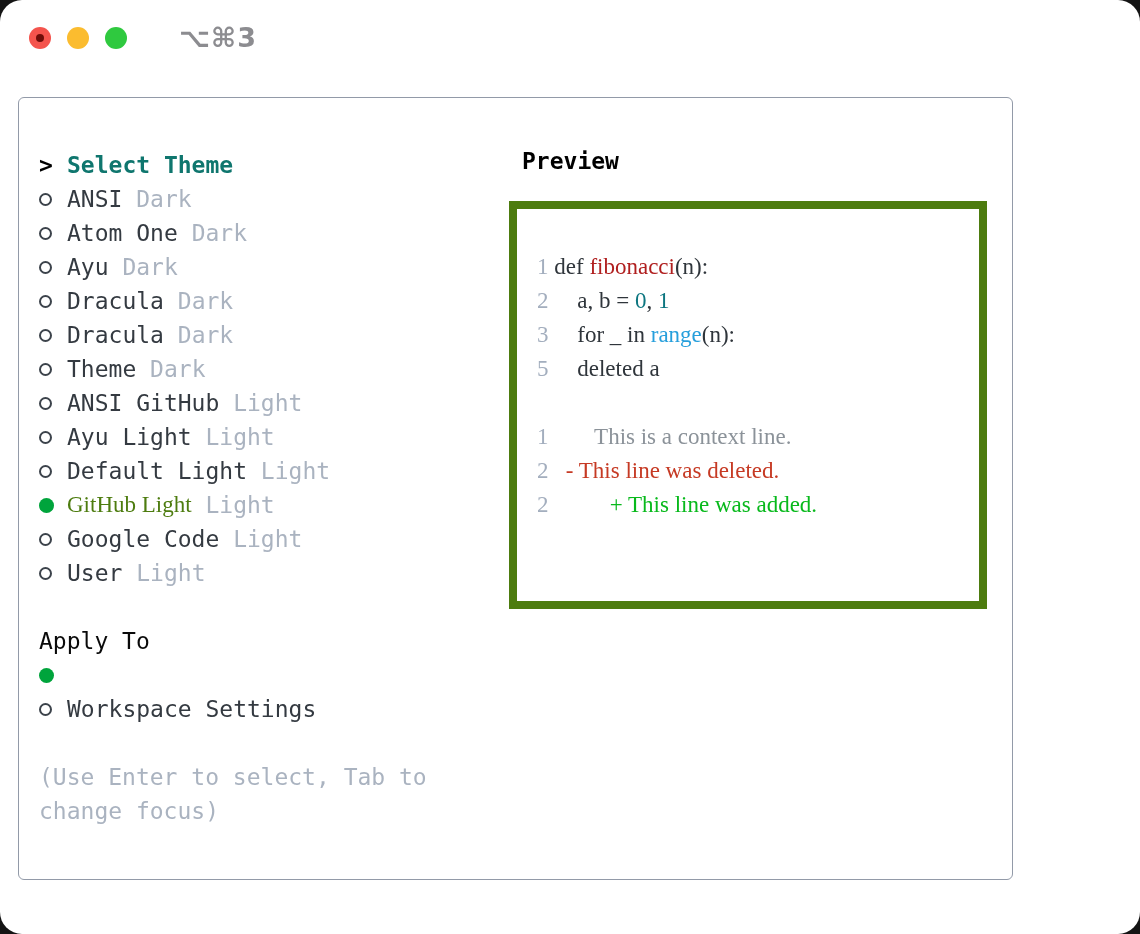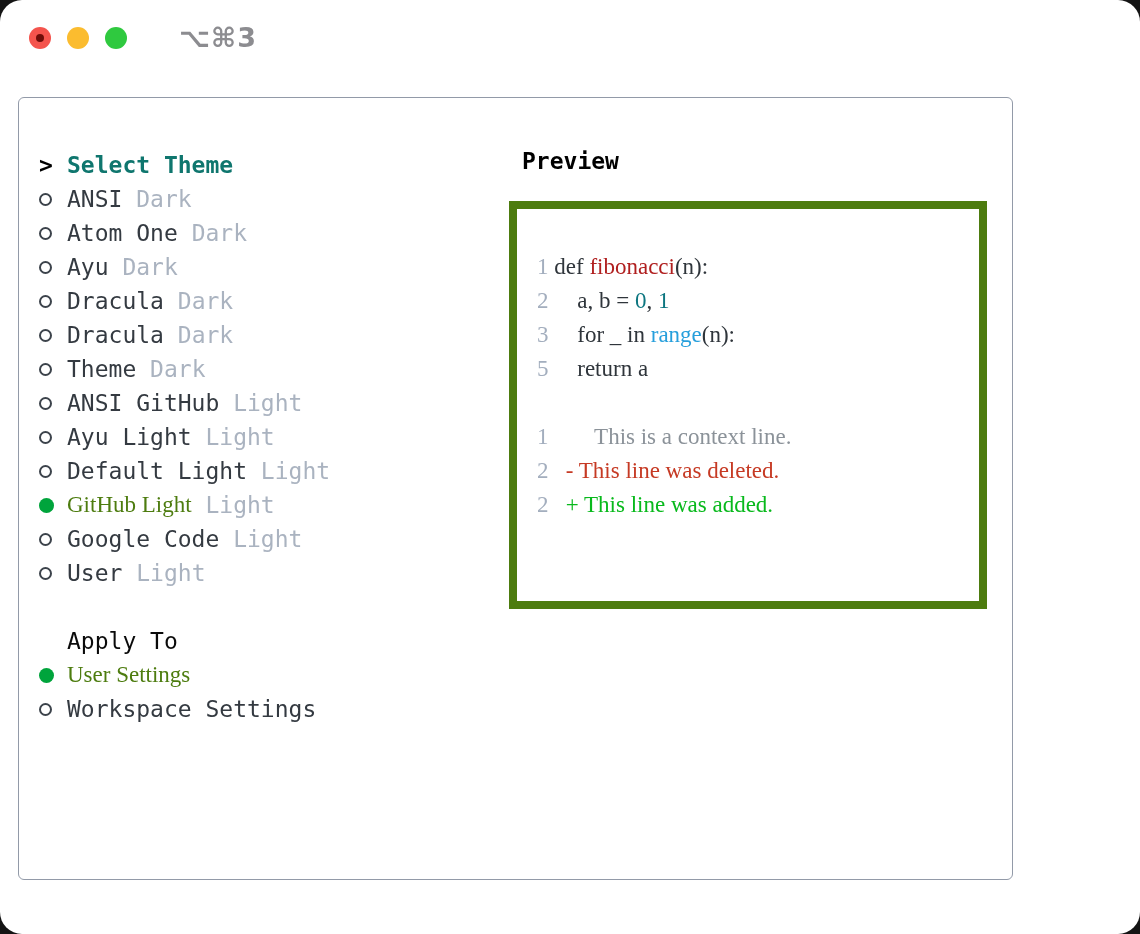--- a/index.html
+++ b/index.html
@@ -30,40 +30,40 @@
   .left-col { position:absolute; left:20px; top:50px; width:450px; }
   .row { display:flex; align-items:center; height:34px; white-space:pre; font-size:23px; }
   .bullet-col { width:28px; display:flex; align-items:center; }
   .ring { width:13px; height:13px; border:2px solid #3c434b; border-radius:50%; }
   .ring.sel { width:15px; height:15px; border:none; background:#00a43c; }
   .prompt { width:28px; font-weight:bold; color:#000; }
   .hdr { font-weight:bold; color:#0f766e; }
   .item-name { color:#343a41; }
   .item-name.green { color:#4d7c0f;font-family:Liberation Serif, serif; }
   .suffix { color:#aab3c0; }
-  .apply-hdr { color:#0a0a0a; margin-left:28px; }
+  .apply-hdr { color:#0a0a0a; }
   .gap { height:34px; }
   .hint { margin-top:34px; width:435px; font-size:23px; line-height:34px; color:#aab3c0; white-space:normal; }
 
   
   .right-col { position:absolute; left:485px; top:50px; }
   .preview-title { height:34px; font-size:23px; font-weight:bold; color:#000; margin-left:18px; }
   .preview-box {
     margin-top:19px; margin-left:5px; width:478px; height:408px;
     border:8px solid #4d7c0f; background:#fff; padding:41px 0 0 20px; overflow:hidden;font-family:Liberation Serif, serif;
   }
   .cline { height:34px; font-size:23px; white-space:pre; line-height:34px; }
   .seg-ln   { color:#a3aebe; }
   .seg-pl   { color:#2f353b; }
   .seg-fn   { color:#b01f1f; }
   .seg-num  { color:#0d7680; }
   .seg-call { color:#269fdc; }
   .seg-ctx  { color:#8b9299;margin-top:37px; }
   .seg-del  { color:#c63a24; }
-  .seg-add  { color:#08b91c; }
+  .seg-add  { color:#08b91c;margin-left:44px; }
 </style>
 </head>
 <body>
 
 <div class="window">
 
   <div class="titlebar">
     <span class="dot red">
         <span class="inner-dot"></span>
       </span>
@@ -94,34 +94,35 @@
           <div class="row"><span class="bullet-col"><span class="ring"></span></span><span class="item-name">User</span><span class="suffix"> Light</span></div>
         </div>
 
       <div class="gap"></div>
 
       <div class="row">
         <span class="apply-hdr">Apply To</span>
       </div>
 
       <div id="apply-list">
-          <div class="row"><span class="bullet-col"><span class="ring sel"></span></span><span class="item-name green">User Settings</span></div>
+          <div class="row"><span class="bullet-col"><span class="ring sel"></span></span></div>
           <div class="row"><span class="bullet-col"><span class="ring"></span></span><span class="item-name">Workspace Settings</span></div>
         </div>
 
+      <div class="hint">(Use Enter to select, Tab to change focus)</div>
     </div>
 
     <div class="right-col">
       <div class="preview-title">Preview</div>
       <div class="preview-box">
         <div id="code-lines">
             <div class="cline"><span class="seg-ln">1</span><span class="seg-pl"> def </span><span class="seg-fn">fibonacci</span><span class="seg-pl">(n):</span></div>
             <div class="cline"><span class="seg-ln">2</span><span class="seg-pl">     a, b = </span><span class="seg-num">0</span><span class="seg-pl">, </span><span class="seg-num">1</span></div>
             <div class="cline"><span class="seg-ln">3</span><span class="seg-pl">     for _ in </span><span class="seg-call">range</span><span class="seg-pl">(n):</span></div>
-            <div class="cline"><span class="seg-ln">5</span><span class="seg-pl">     return a</span></div>
+            <div class="cline"><span class="seg-ln">5</span><span class="seg-pl">     deleted a</span></div>
             <div class="cline">&nbsp;</div>
             <div class="cline"><span class="seg-ln">1</span><span class="seg-ctx">        This is a context line.</span></div>
             <div class="cline"><span class="seg-ln">2</span><span class="seg-pl">   </span><span class="seg-del">- This line was deleted.</span></div>
             <div class="cline"><span class="seg-ln">2</span><span class="seg-pl">   </span><span class="seg-add">+ This line was added.</span></div>
           </div>
       </div>
     </div>
 
   </div>
 </div>

